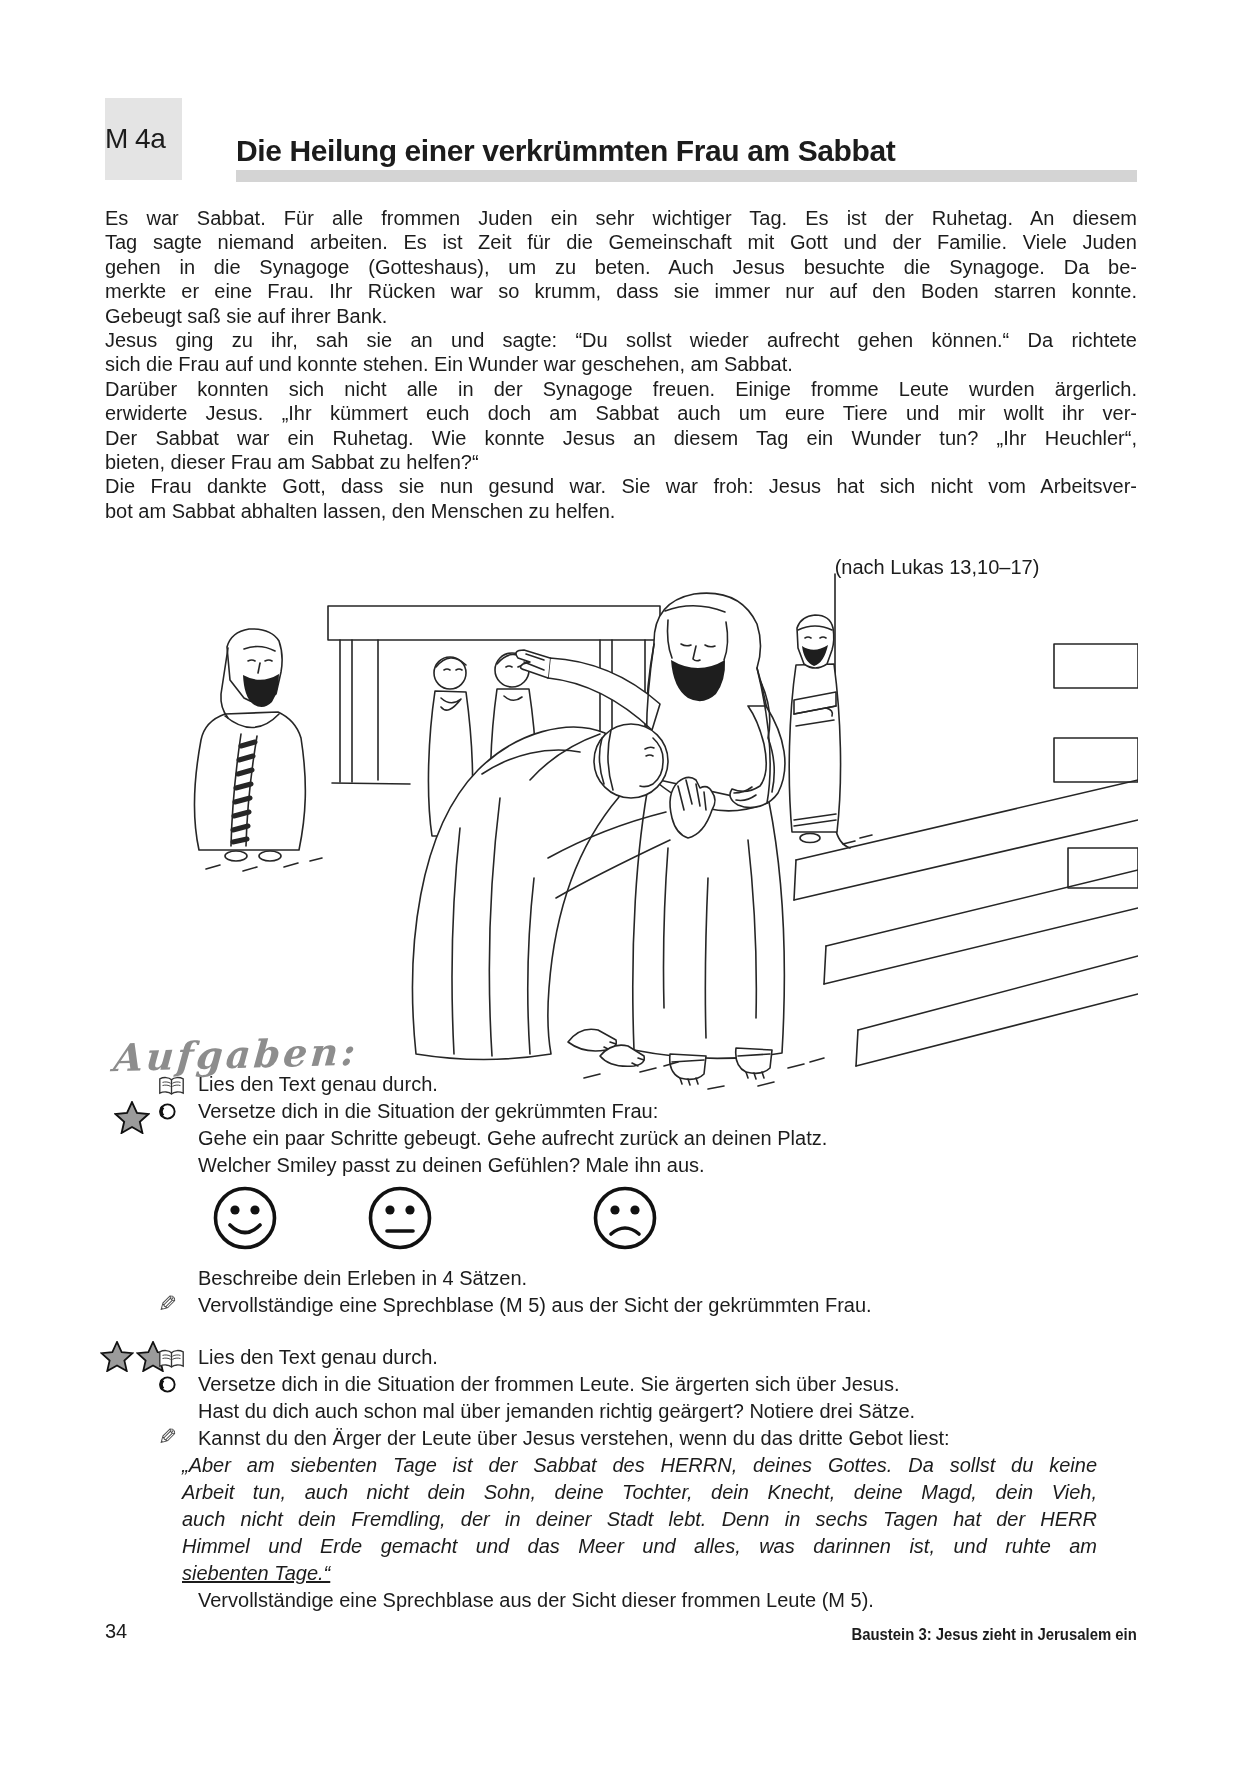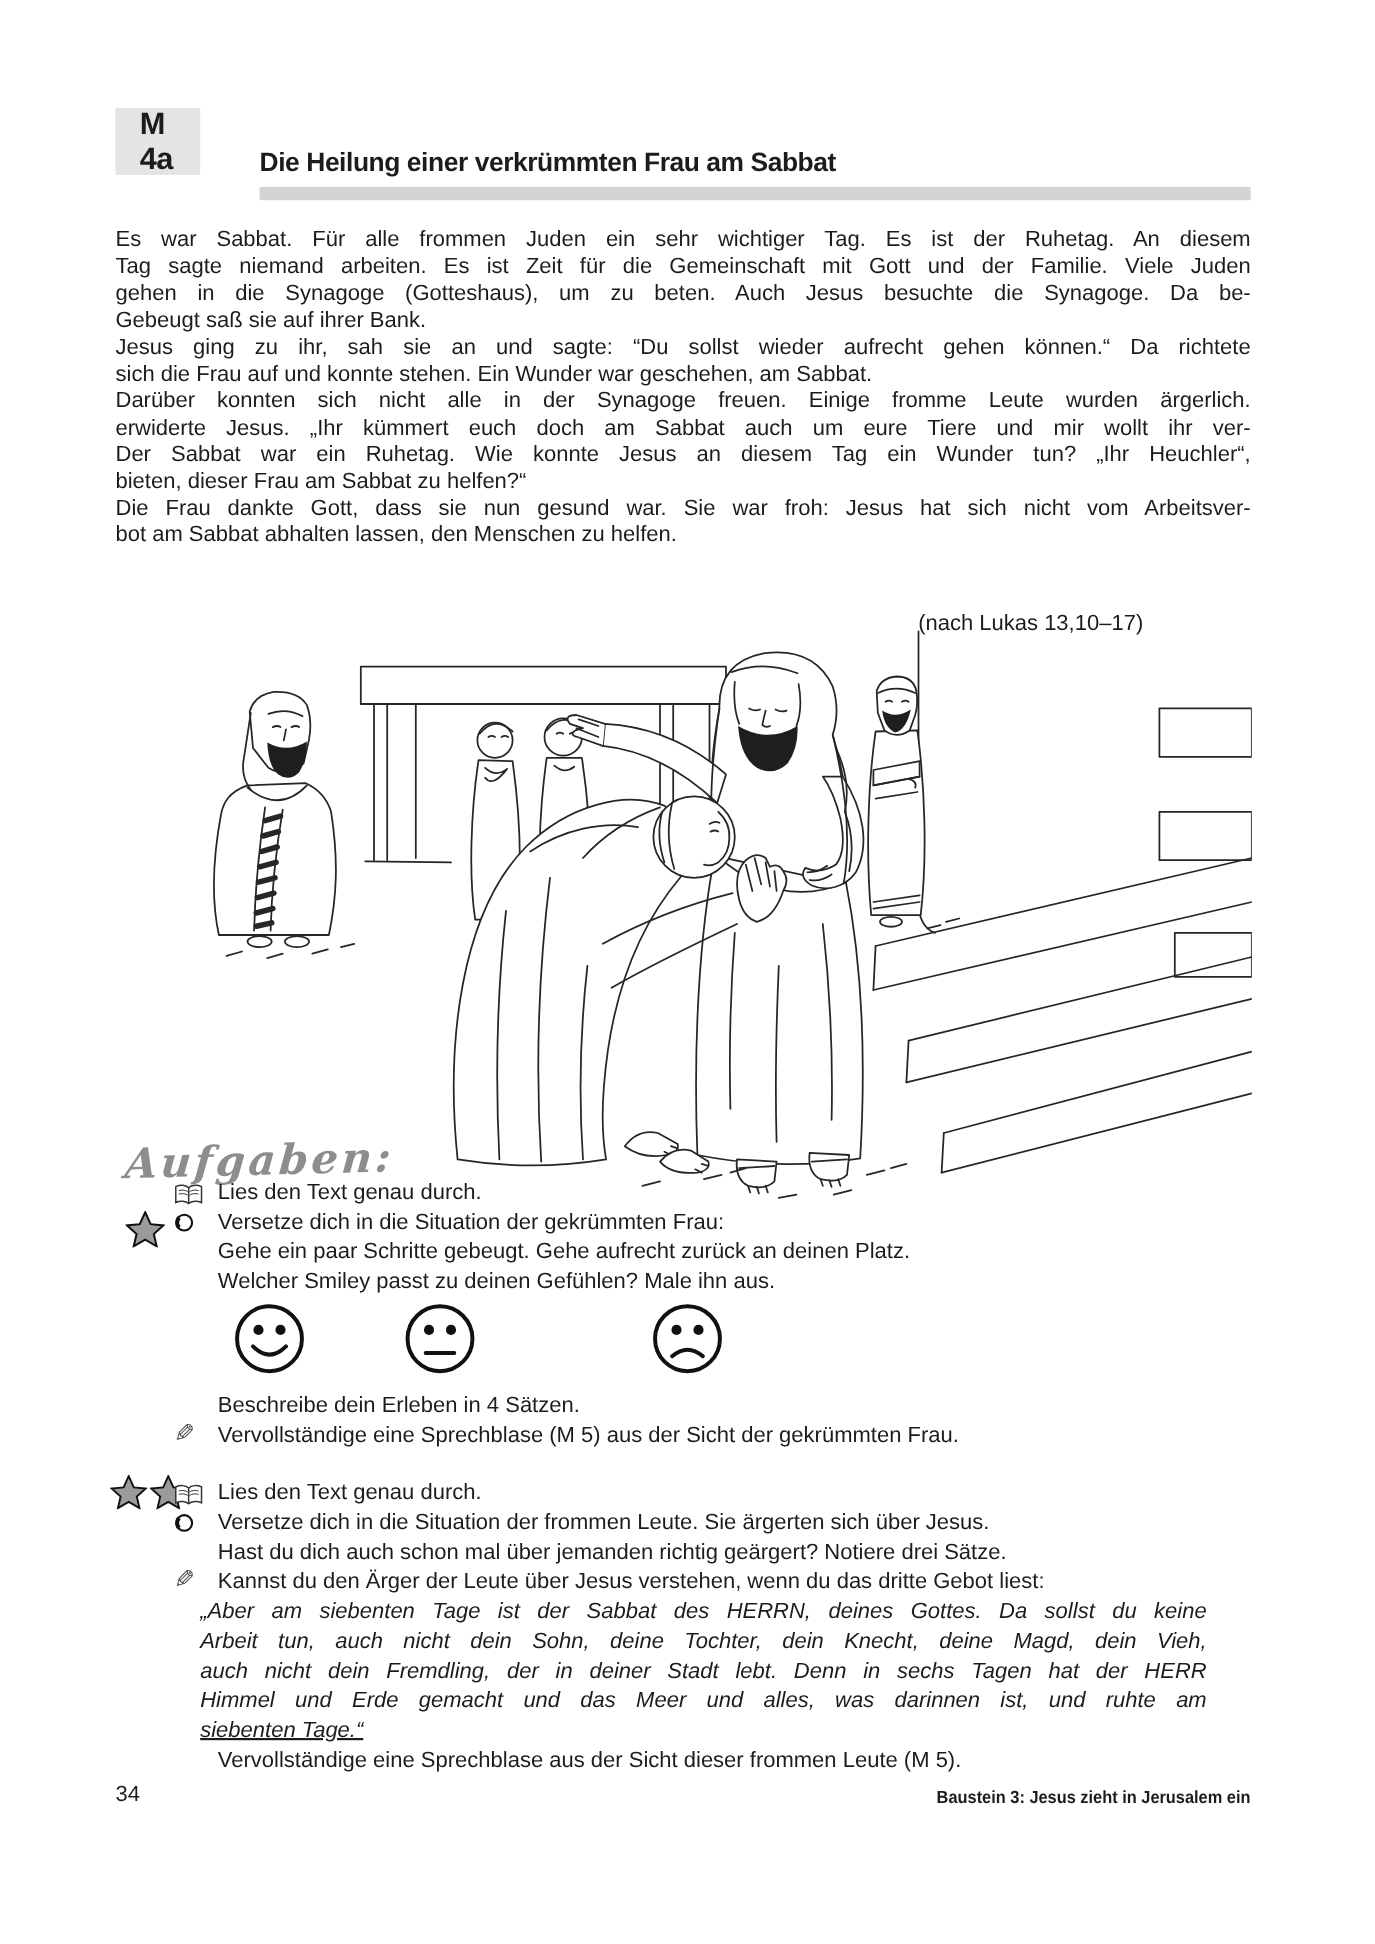--- a/index.html
+++ b/index.html
@@ -3,25 +3,25 @@
 <meta charset="utf-8">
 <style>
   html,body{margin:0;padding:0;}
   body{
     width:1250px;height:1767px;position:relative;background:#ffffff;
     font-family:"Liberation Sans",sans-serif;color:#1c1c1c;overflow:hidden;
   }
   .abs{position:absolute;}
   
   .badge{
-    left:105px;top:98px;width:77px;height:61px;background:#e4e4e4;
-    display:flex;align-items:center;padding-left:22px;box-sizing:border-box;
-    font-weight:bold;font-size:28px;letter-spacing:-0.5px;
-  }
-  .page-title{left:236px;top:134px;font-size:24px;font-weight:bold;letter-spacing:-0.4px;white-space:nowrap;}
+    left:105px;top:98px;width:77px;height:82px;background:#e4e4e4;
+    display:flex;align-items:center;padding-left:0;box-sizing:border-box;
+    font-weight:normal;font-size:28px;letter-spacing:-0.5px;
+  }
+  .page-title{left:236px;top:134px;font-size:30px;font-weight:bold;letter-spacing:-0.4px;white-space:nowrap;}
   .title-bar{left:236px;top:170px;width:901px;height:12px;background:#d4d4d4;}
   
   .story{left:105px;top:206px;width:1032px;font-size:20px;line-height:24.4px;}
   .line{width:100%;}
   .line.just{text-align:justify;text-align-last:justify;-moz-text-align-last:justify;}
   .citation{left:737px;top:556px;width:400px;text-align:center;font-size:20px;}
   
   .illus{left:148px;top:548px;width:990px;height:548px;}
   .illus svg{width:100%;height:100%;display:block;}
   
@@ -63,20 +63,21 @@
 <body>
 
 <div class="abs badge">M 4a</div>
 <div class="abs page-title">Die Heilung einer verkrümmten Frau am Sabbat</div>
 <div class="abs title-bar"></div>
 
 <div class="abs story">
   <div class="line just">Es war Sabbat. Für alle frommen Juden ein sehr wichtiger Tag. Es ist der Ruhetag. An diesem</div>
   <div class="line just">Tag sagte niemand arbeiten. Es ist Zeit für die Gemeinschaft mit Gott und der Familie. Viele Juden</div>
   <div class="line just">gehen in die Synagoge (Gotteshaus), um zu beten. Auch Jesus besuchte die Synagoge. Da be-</div>
+  <div class="line just">merkte er eine Frau. Ihr Rücken war so krumm, dass sie immer nur auf den Boden starren konnte.</div>
   <div class="line">Gebeugt saß sie auf ihrer Bank.</div>
   <div class="line just">Jesus ging zu ihr, sah sie an und sagte: “Du sollst wieder aufrecht gehen können.“ Da richtete</div>
   <div class="line">sich die Frau auf und konnte stehen. Ein Wunder war geschehen, am Sabbat.</div>
   <div class="line just">Darüber konnten sich nicht alle in der Synagoge freuen. Einige fromme Leute wurden ärgerlich.</div>
   <div class="line just">erwiderte Jesus. „Ihr kümmert euch doch am Sabbat auch um eure Tiere und mir wollt ihr ver-</div>
   <div class="line just">Der Sabbat war ein Ruhetag. Wie konnte Jesus an diesem Tag ein Wunder tun? „Ihr Heuchler“,</div>
   <div class="line">bieten, dieser Frau am Sabbat zu helfen?“</div>
   <div class="line just">Die Frau dankte Gott, dass sie nun gesund war. Sie war froh: Jesus hat sich nicht vom Arbeitsver-</div>
   <div class="line">bot am Sabbat abhalten lassen, den Menschen zu helfen.</div>
 </div>

